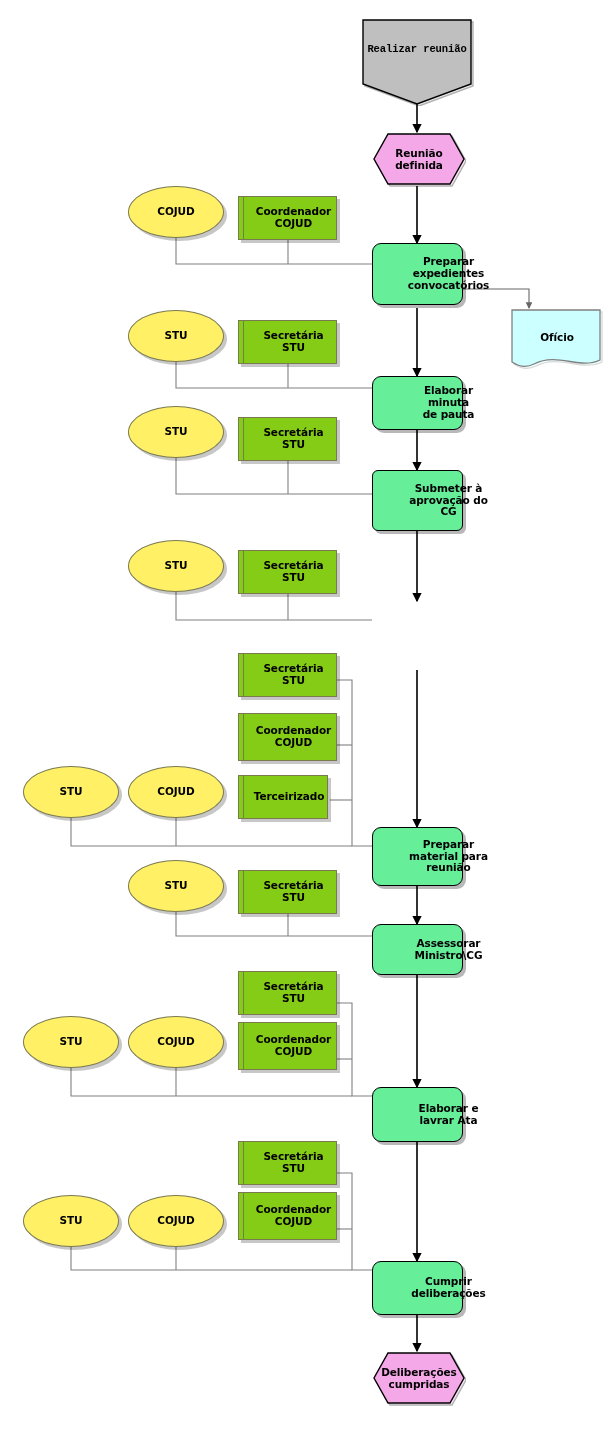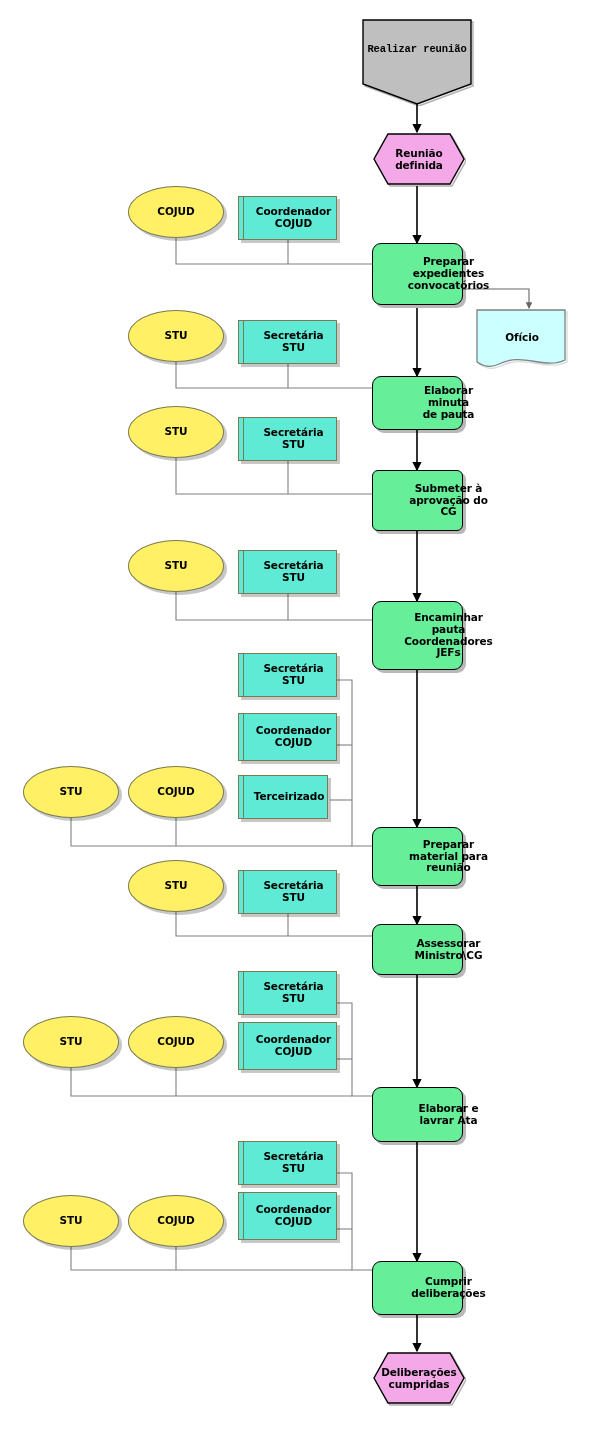--- a/index.html
+++ b/index.html
@@ -20,21 +20,21 @@
   
   .process{
     background:#66EE99;
     border:1.5px solid #000000;
     border-radius:9px;
     box-shadow:3px 3px 0px rgba(0,0,0,0.28);
   }
   .process .label{font-size:10.5px;padding:0 3px;margin-left:28px;}
   
   .rolebox{
-    background:#5eead4;
+    background:#84cc16;
     border:1px solid #7a7a52;
     box-shadow:3px 3px 0px rgba(0,0,0,0.22);
   }
   .rolebox::before{
     content:"";position:absolute;left:4px;top:0;bottom:0;
     width:1px;background:#7a7a52;
   }
   .rolebox .label{font-size:10.5px;padding-left:6px;}
   
   .actor{
@@ -131,21 +131,21 @@
 
   <div class="hexwrap" style="left:372px;top:132px;width:94px;height:56px;">
     <svg width="94" height="56" viewBox="0 0 94 56">
       <path d="M16,2 L78,2 L92,27 L78,52 L16,52 L2,27 Z" fill="#F4A8E8" stroke="#000000" stroke-width="1.4" transform="translate(2,2)" opacity="0.30"></path>
       <path d="M16,2 L78,2 L92,27 L78,52 L16,52 L2,27 Z" fill="#F4A8E8" stroke="#000000" stroke-width="1.4"></path>
     </svg>
     <div class="label">Reunião
 definida</div>
   </div>
 
-  <div class="docwrap" style="left:475px;top:308px;width:94px;height:64px;">
+  <div class="docwrap" style="left:510px;top:308px;width:94px;height:64px;">
     <svg width="94" height="64" viewBox="0 0 94 64">
       <path d="M2,2 L90,2 L90,52 C70,62 48,44 24,56 C16,60 8,58 2,54 Z" fill="#CCFFFF" stroke="#808080" stroke-width="1.3" transform="translate(2,2)" opacity="0.30"></path>
       <path d="M2,2 L90,2 L90,52 C70,62 48,44 24,56 C16,60 8,58 2,54 Z" fill="#CCFFFF" stroke="#808080" stroke-width="1.3"></path>
     </svg>
     <div class="label">Ofício</div>
   </div>
 
   <div class="node process" style="left:372px;top:243px;width:91px;height:62px;">
     <div class="label">Preparar
 expedientes
@@ -156,26 +156,20 @@
     <div class="label">Elaborar minuta
 de pauta</div>
   </div>
 
   <div class="node process" style="left:372px;top:470px;width:91px;height:61px;border-radius:6px;">
     <div class="label">Submeter à
 aprovação do
 CG</div>
   </div>
 
-  <div class="node process" style="left:372px;top:601px;width:91px;height:69px;">
-    <div class="label">Encaminhar
-pauta
-Coordenadores
-JEFs</div>
-  </div>
 
   <div class="node process" style="left:372px;top:827px;width:91px;height:59px;">
     <div class="label">Preparar
 material para
 reunião</div>
   </div>
 
   <div class="node process" style="left:372px;top:924px;width:91px;height:51px;text-decoration:underline;">
     <div class="label">Assessorar
 Ministro\CG</div>

